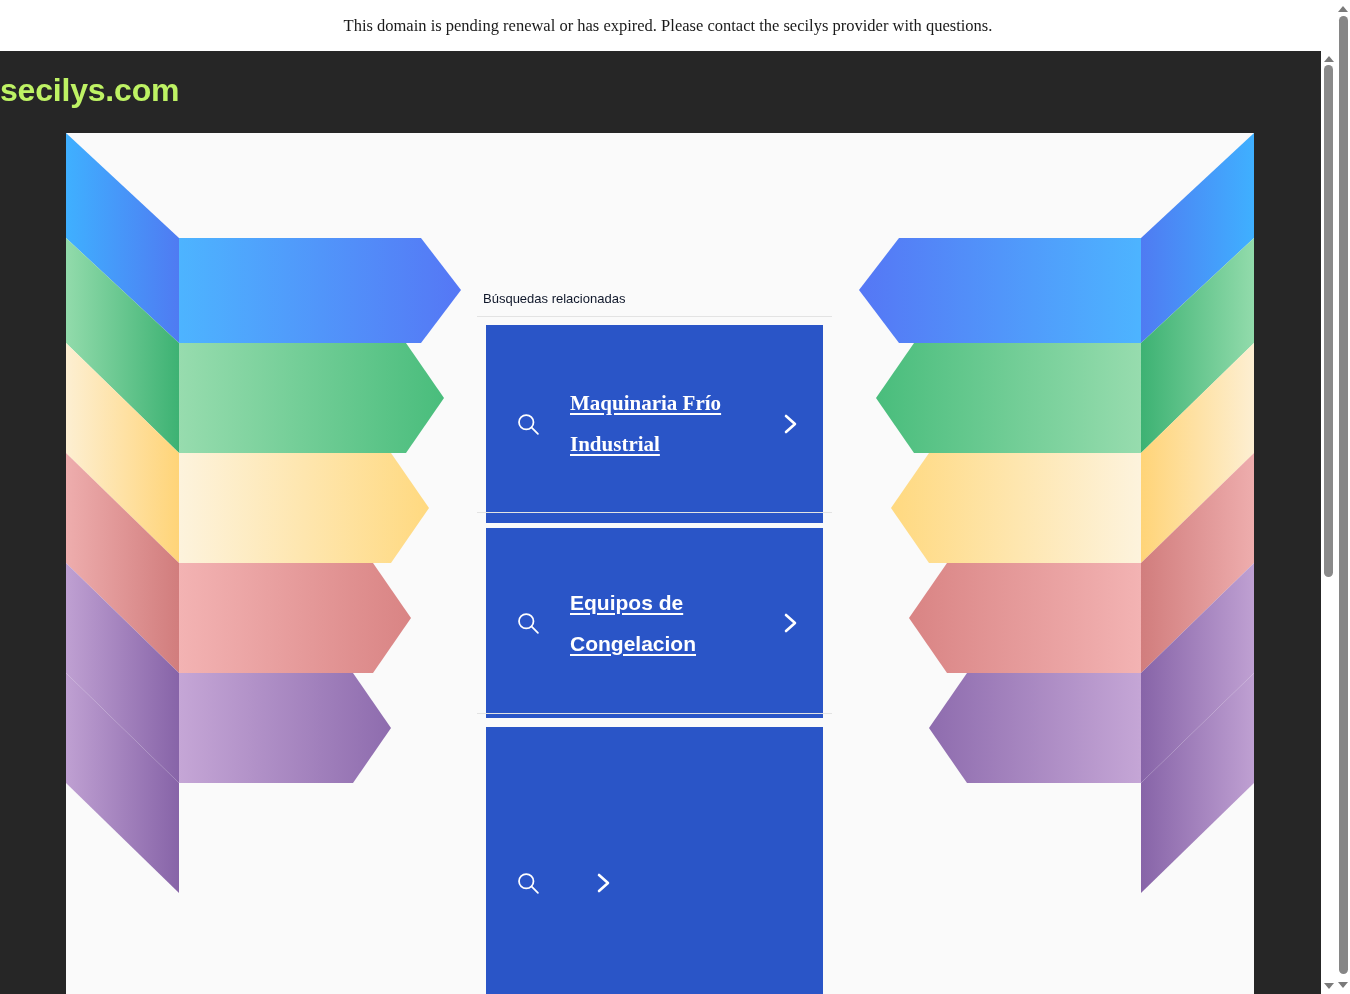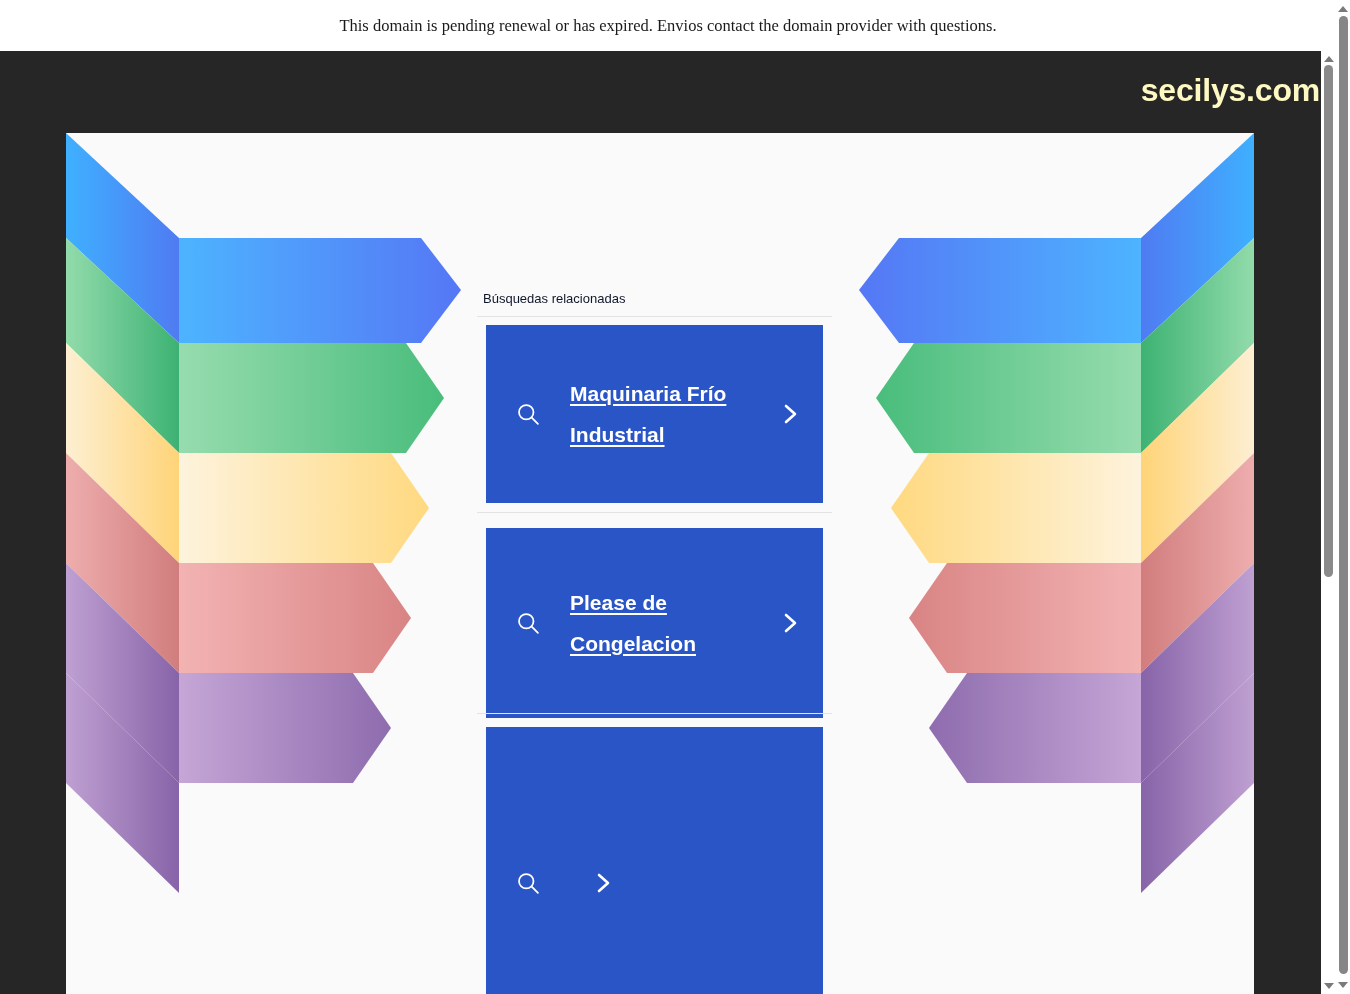--- a/index.html
+++ b/index.html
@@ -82,24 +82,24 @@
     position: absolute; left: 3px; width: 9px;
     top: 14px; height: 512px;
     background: #8a8a8a; border-radius: 5px;
   }
 
   
   .domain-title {
     position: absolute;
     top: 21px; left: 0;
     width: 1320px;
-    text-align: right;
+    text-align: left;
     font-size: 32px;
     font-weight: bold;
-    color: #fef9c3;
+    color: #bef264;
     letter-spacing: -0.2px;
     z-index: 5;
   }
 
   
   .content-card {
     position: absolute;
     top: 82px; left: 66px;
     width: 1188px; height: 900px;
     background: #fafafa;
@@ -134,21 +134,21 @@
   .div-2 { top: 580px; }
 
   .search-card {
     position: absolute;
     left: 26px; width: 337px;
     background: #2a55c7;
     display: flex;
     align-items: center;
     cursor: pointer;
   }
-  .card-0 { top: 192px; height: 178px; }
+  .card-0 { top: 192px; height: 198px; font-family: Liberation Serif, serif; }
   .card-1 { top: 395px; height: 190px; }
   .card-2 { top: 594px; height: 312px; }
 
   .search-icon-wrap {
     width: 84px;
     display: flex; align-items: center; justify-content: center;
     flex: none;
   }
   .card-label {
     flex: 1;
@@ -164,21 +164,21 @@
     width: 66px;
     display: flex; align-items: center; justify-content: center;
     flex: none;
   }
   .icon-svg { display: block; }
 </style>
 </head>
 <body>
 
 <div class="notice-banner">
-  <span class="notice-text">This domain is pending renewal or has expired. Envios contact the domain provider with questions.</span>
+  <span class="notice-text">This domain is pending renewal or has expired. Please contact the secilys provider with questions.</span>
 </div>
 
 <div class="inner-viewport">
 
   <div class="domain-title">secilys.com</div>
 
   <div class="content-card">
 
     <div class="deco left">
       <svg width="400" height="900" viewBox="0 0 400 900" xmlns="http://www.w3.org/2000/svg" aria-hidden="true">
@@ -321,21 +321,21 @@
 
       <div class="divider div-1"></div>
 
       <div class="search-card card-1">
         <span class="search-icon-wrap">
           <svg class="icon-svg" width="28" height="28" viewBox="0 0 24 24" fill="none" stroke="#ffffff" stroke-width="1.5" stroke-linecap="round">
             <circle cx="10.5" cy="10.5" r="6.2"></circle>
             <line x1="15.2" y1="15.2" x2="20.5" y2="20.5"></line>
           </svg>
         </span>
-        <span class="card-label">Please de Congelacion</span>
+        <span class="card-label">Equipos de Congelacion</span>
         <span class="chevron-wrap">
           <svg class="icon-svg" width="24" height="28" viewBox="0 0 24 28" fill="none" stroke="#ffffff" stroke-width="2.6" stroke-linecap="round" stroke-linejoin="round">
             <polyline points="8,6 17,14 8,22"></polyline>
           </svg>
         </span>
       </div>
 
       <div class="divider div-2"></div>
 
       <div class="search-card card-2">

